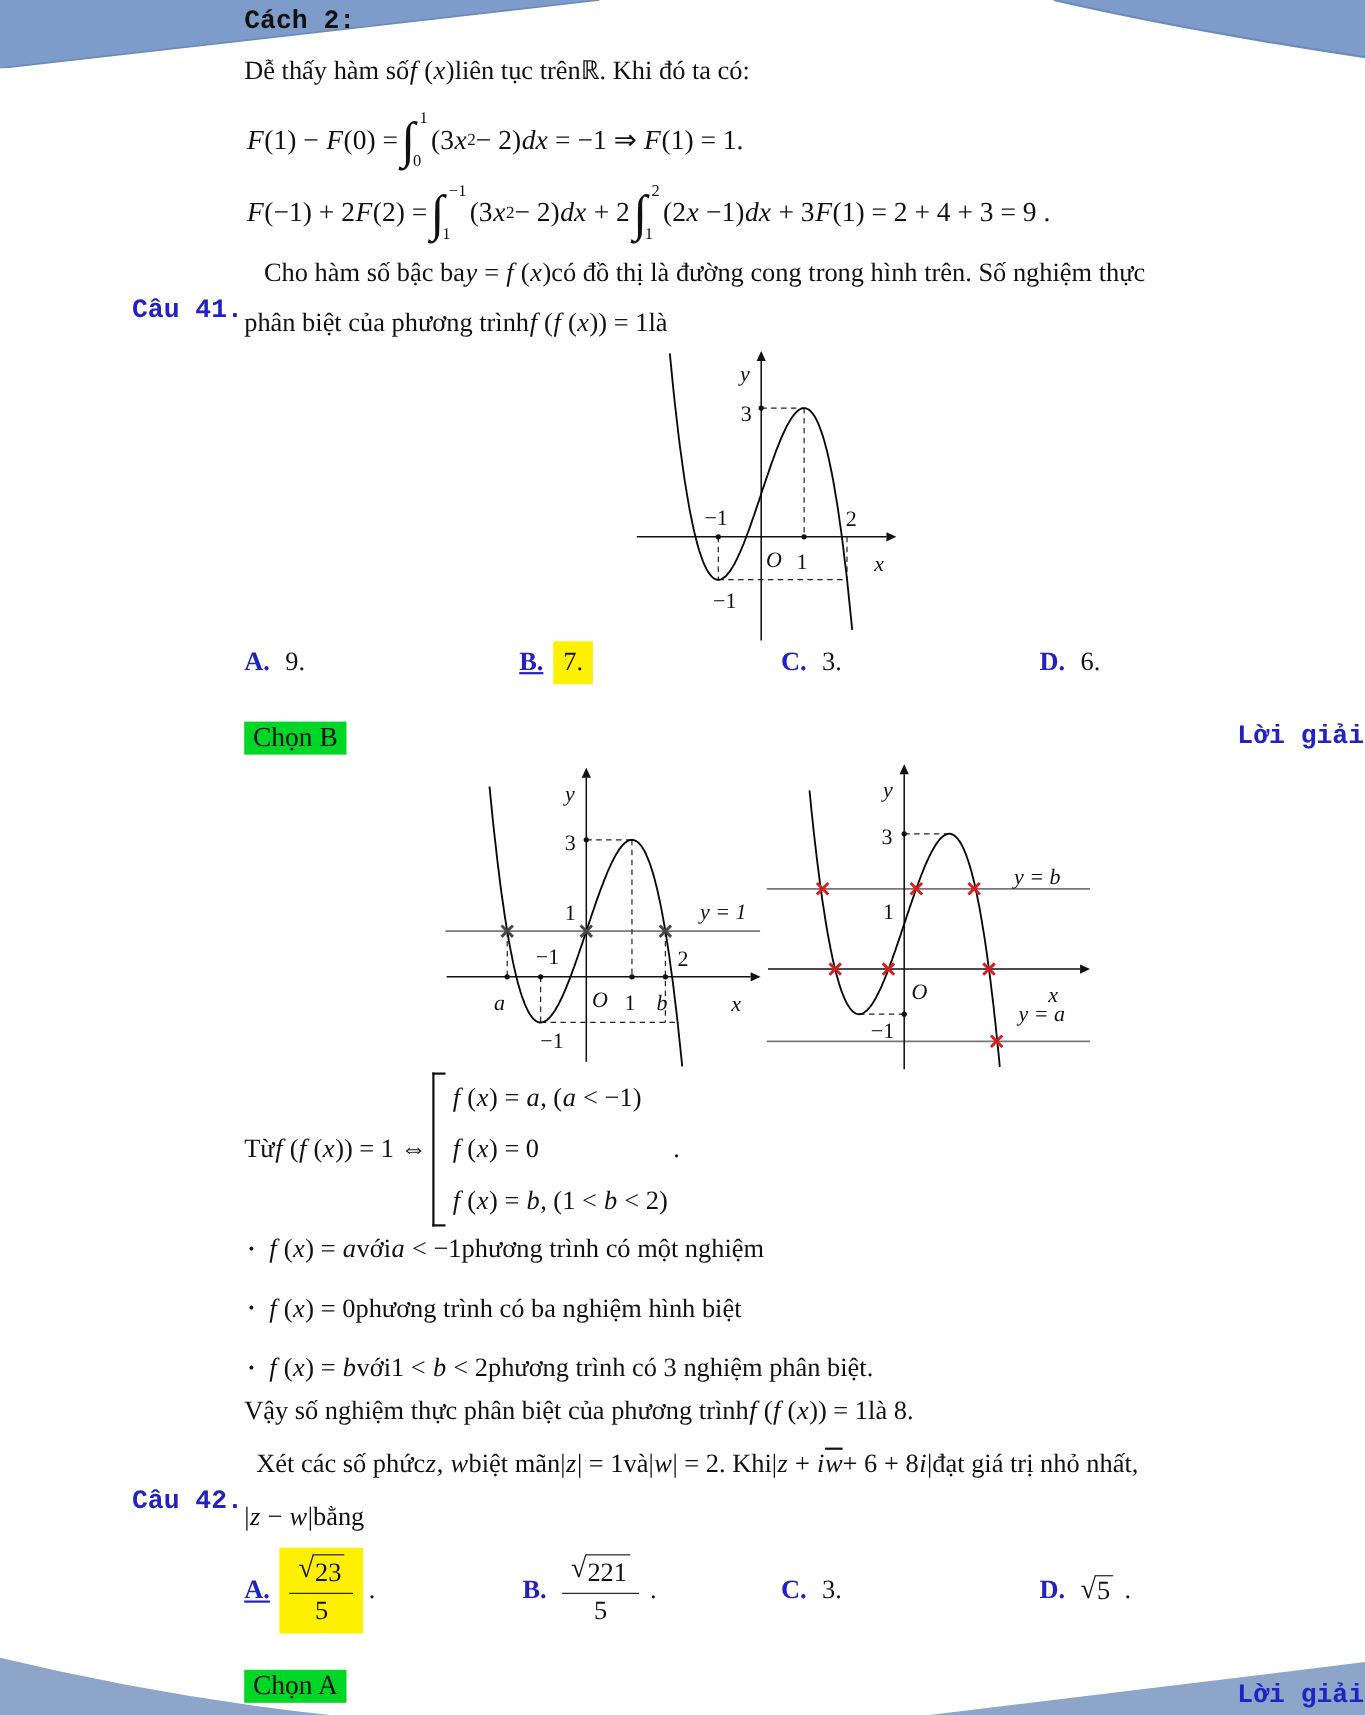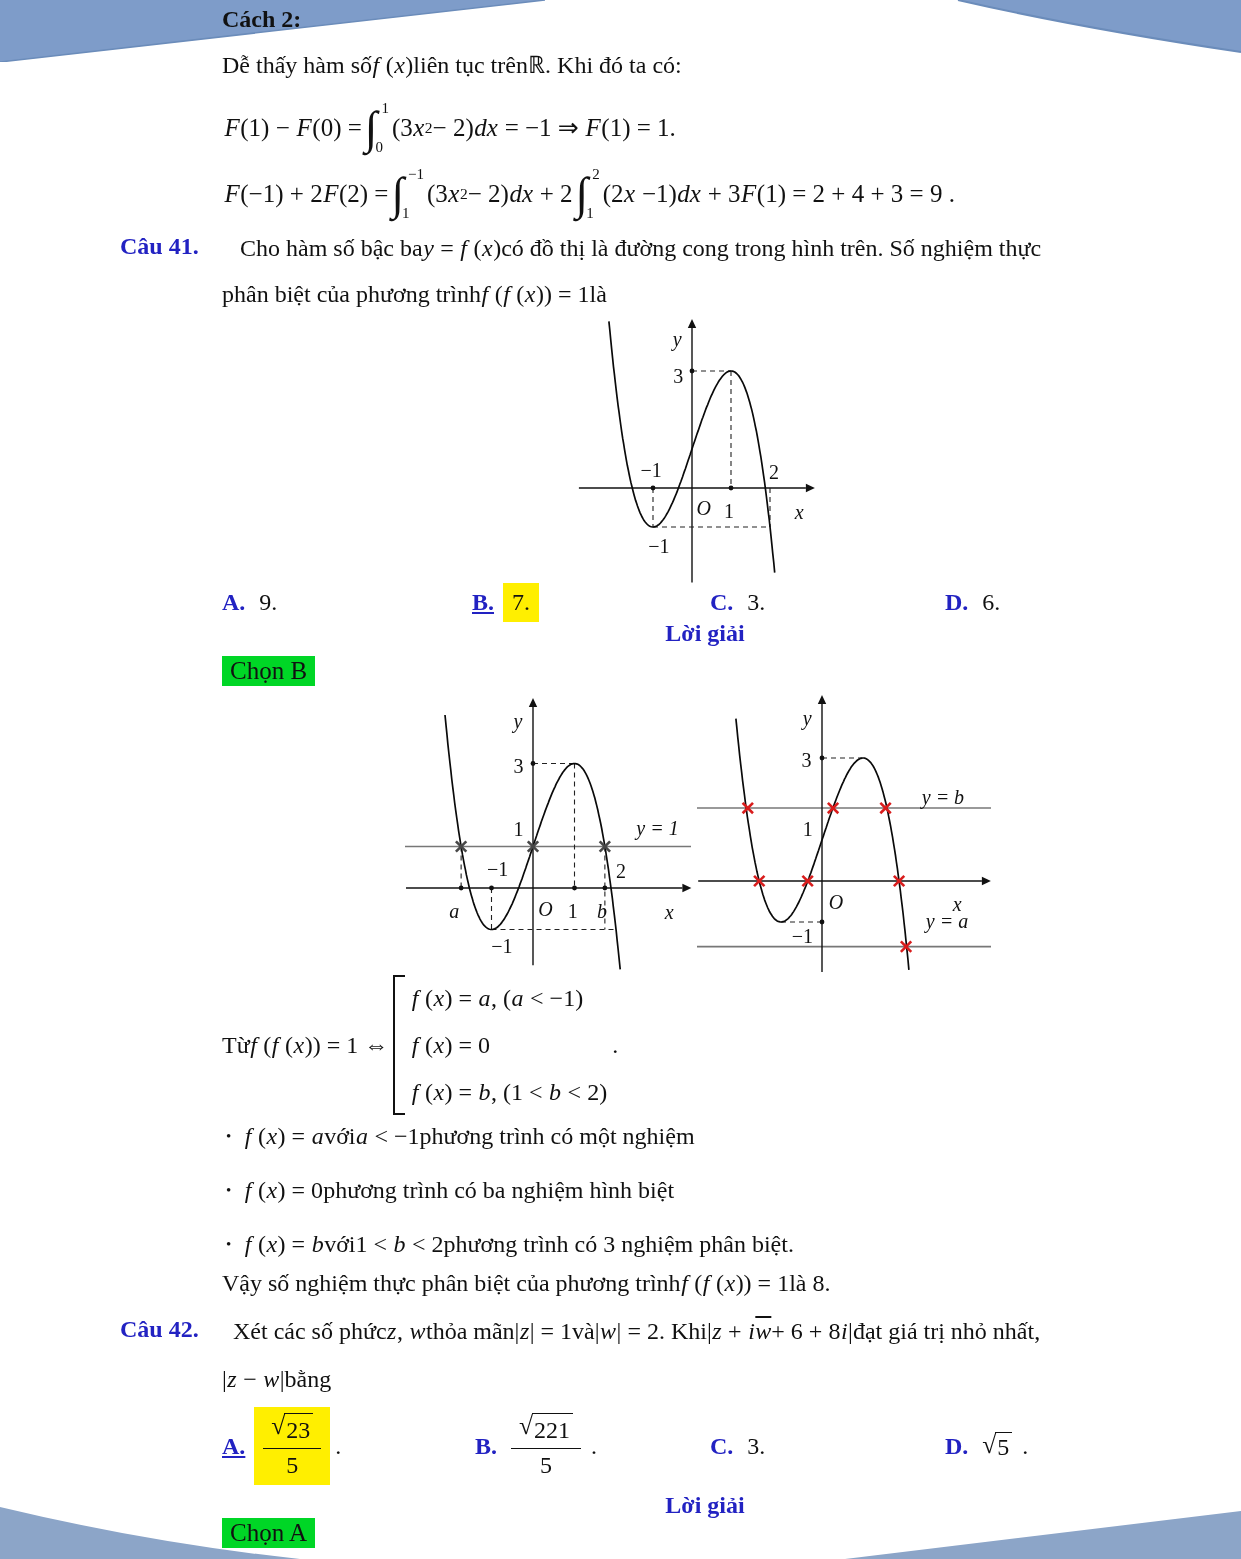--- a/index.html
+++ b/index.html
@@ -1,26 +1,26 @@
 <!DOCTYPE html>
 <html style="--blue: #2222c2; --yellow: #ffef00; --green: #00d626;"><head>
 <meta charset="utf-8">
 <style>
   html,body{margin:0;padding:0;background:#e8e8e8;}
   #canvas{position:relative;width:1241px;height:1559px;background:#fff;overflow:hidden;
     font-family:"Liberation Serif",serif;color:#111;}
   .abs{position:absolute;}
   .t24{font-size:24px;}
-  .bold{font-weight:bold;}
-  .blue{color:var(--blue,#2222c2);}
+  .bold{font-weight:bold;font-family:Liberation Mono, monospace;}
+  .blue{color:var(--blue,#2222c2);margin-top:36px;}
   .mline{display:flex;align-items:center;white-space:nowrap;font-size:24px;line-height:1.25;}
   .eq{font-size:25px;}
   .math i{font-style:italic;padding:0 .5px;}
   sup{font-size:62%;}
-  .center-line{left:170px;width:1070px;text-align:center;}
+  .center-line{left:170px;width:1070px;text-align:right;}
   
   .ans{position:absolute;display:flex;align-items:center;font-size:24px;white-space:nowrap;}
   .ltr{color:var(--blue,#2222c2);font-weight:bold;margin-right:9px;}
   .und{text-decoration:underline;}
   .hl{background:var(--yellow,#ffef00);}
   .val{display:inline-flex;align-items:center;padding:1px 5px;}
   .val.hl{padding:6px 9px;}
   .post{margin-left:5px;}
   
   .green{background:var(--green,#00d626);font-weight:normal;padding:1px 8px;display:inline-block;font-size:25px;}
@@ -289,21 +289,21 @@
   <div class="abs mline" style="left:222px;top:1268px">
       <span class="txt">Vậy số nghiệm thực phân biệt của phương trình </span>
       <span class="math"><i>f</i> (<i>f</i> (<i>x</i>)) = 1</span>
       <span class="txt"> là 8.</span>
     </div>
 
   <div class="abs t24 bold blue" style="left:120px;top:1316px">Câu 42.</div>
   <div class="abs mline" style="left:233px;top:1316px">
       <span class="txt">Xét các số phức </span>
       <span class="math"><i>z</i>, <i>w</i></span>
-      <span class="txt"> thỏa mãn </span>
+      <span class="txt"> biệt mãn </span>
       <span class="math">|<i>z</i>| = 1</span>
       <span class="txt"> và </span>
       <span class="math">|<i>w</i>| = 2</span>
       <span class="txt"> . Khi </span>
       <span class="math">|<i>z</i> + <i>i</i></span>
       <span class="ol"><i>w</i></span>
       <span class="math"> + 6 + 8<i>i</i>|</span>
       <span class="txt"> đạt giá trị nhỏ nhất,</span>
     </div>
   <div class="abs mline" style="left:222px;top:1364px">

